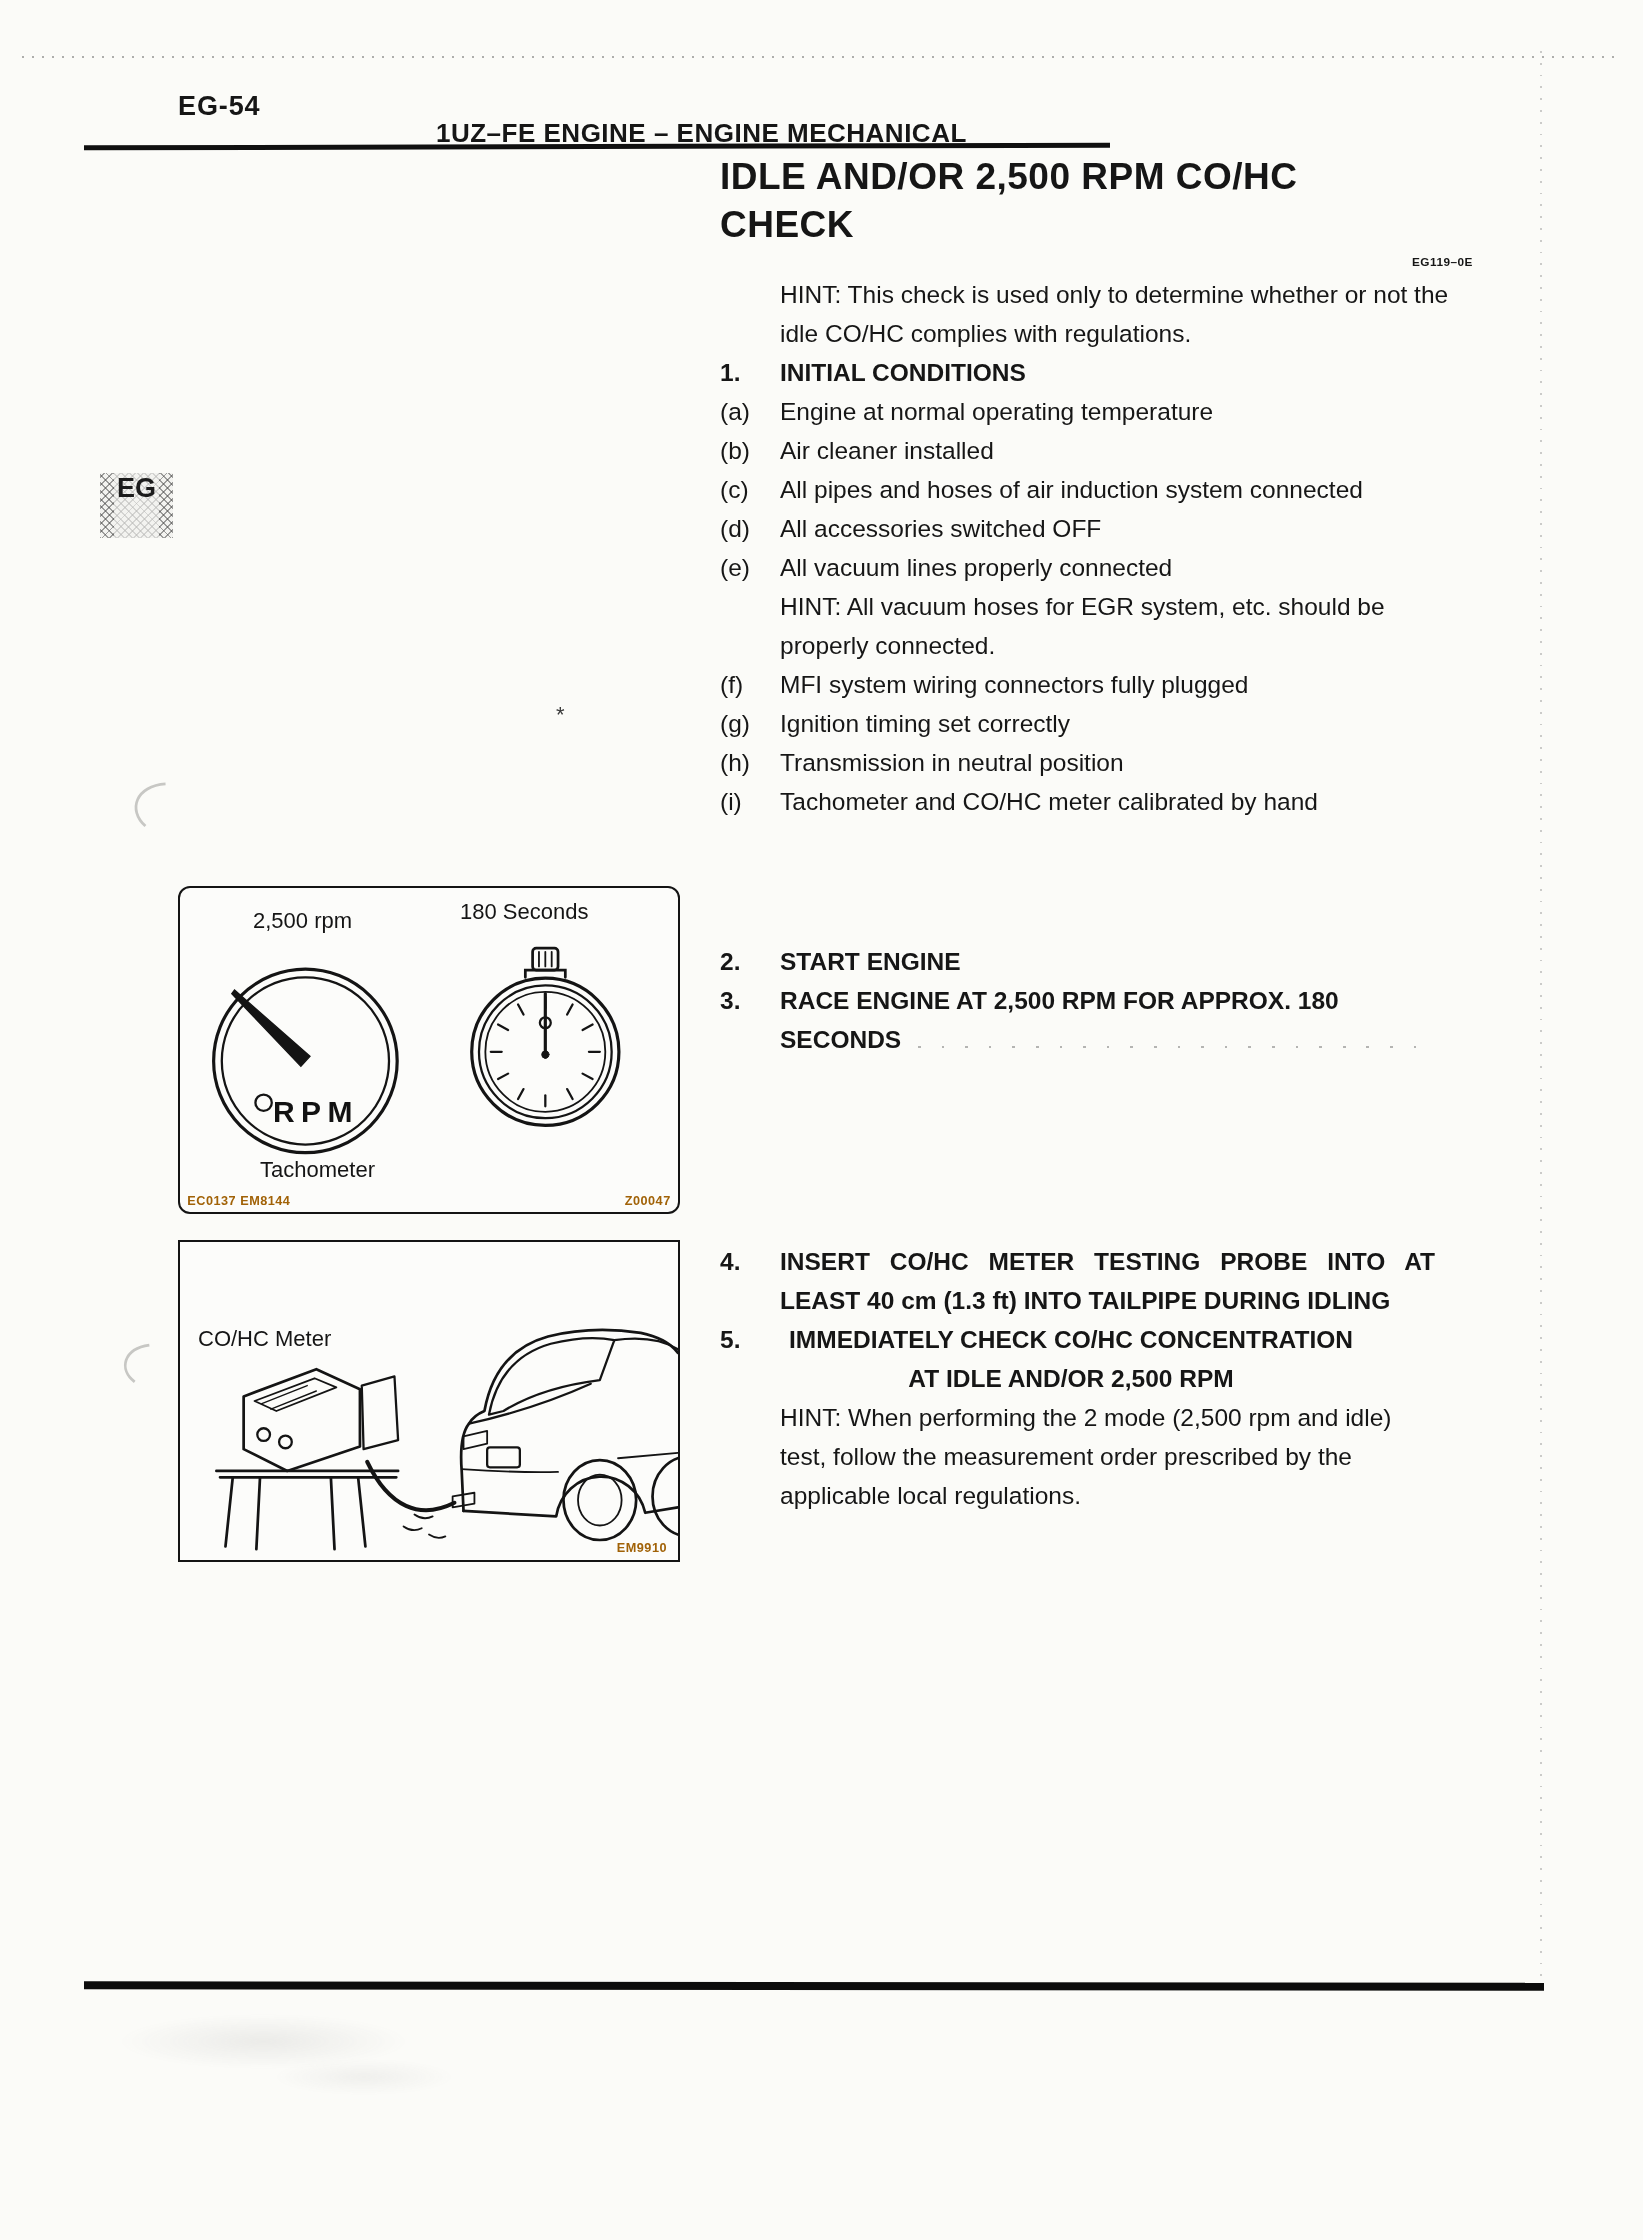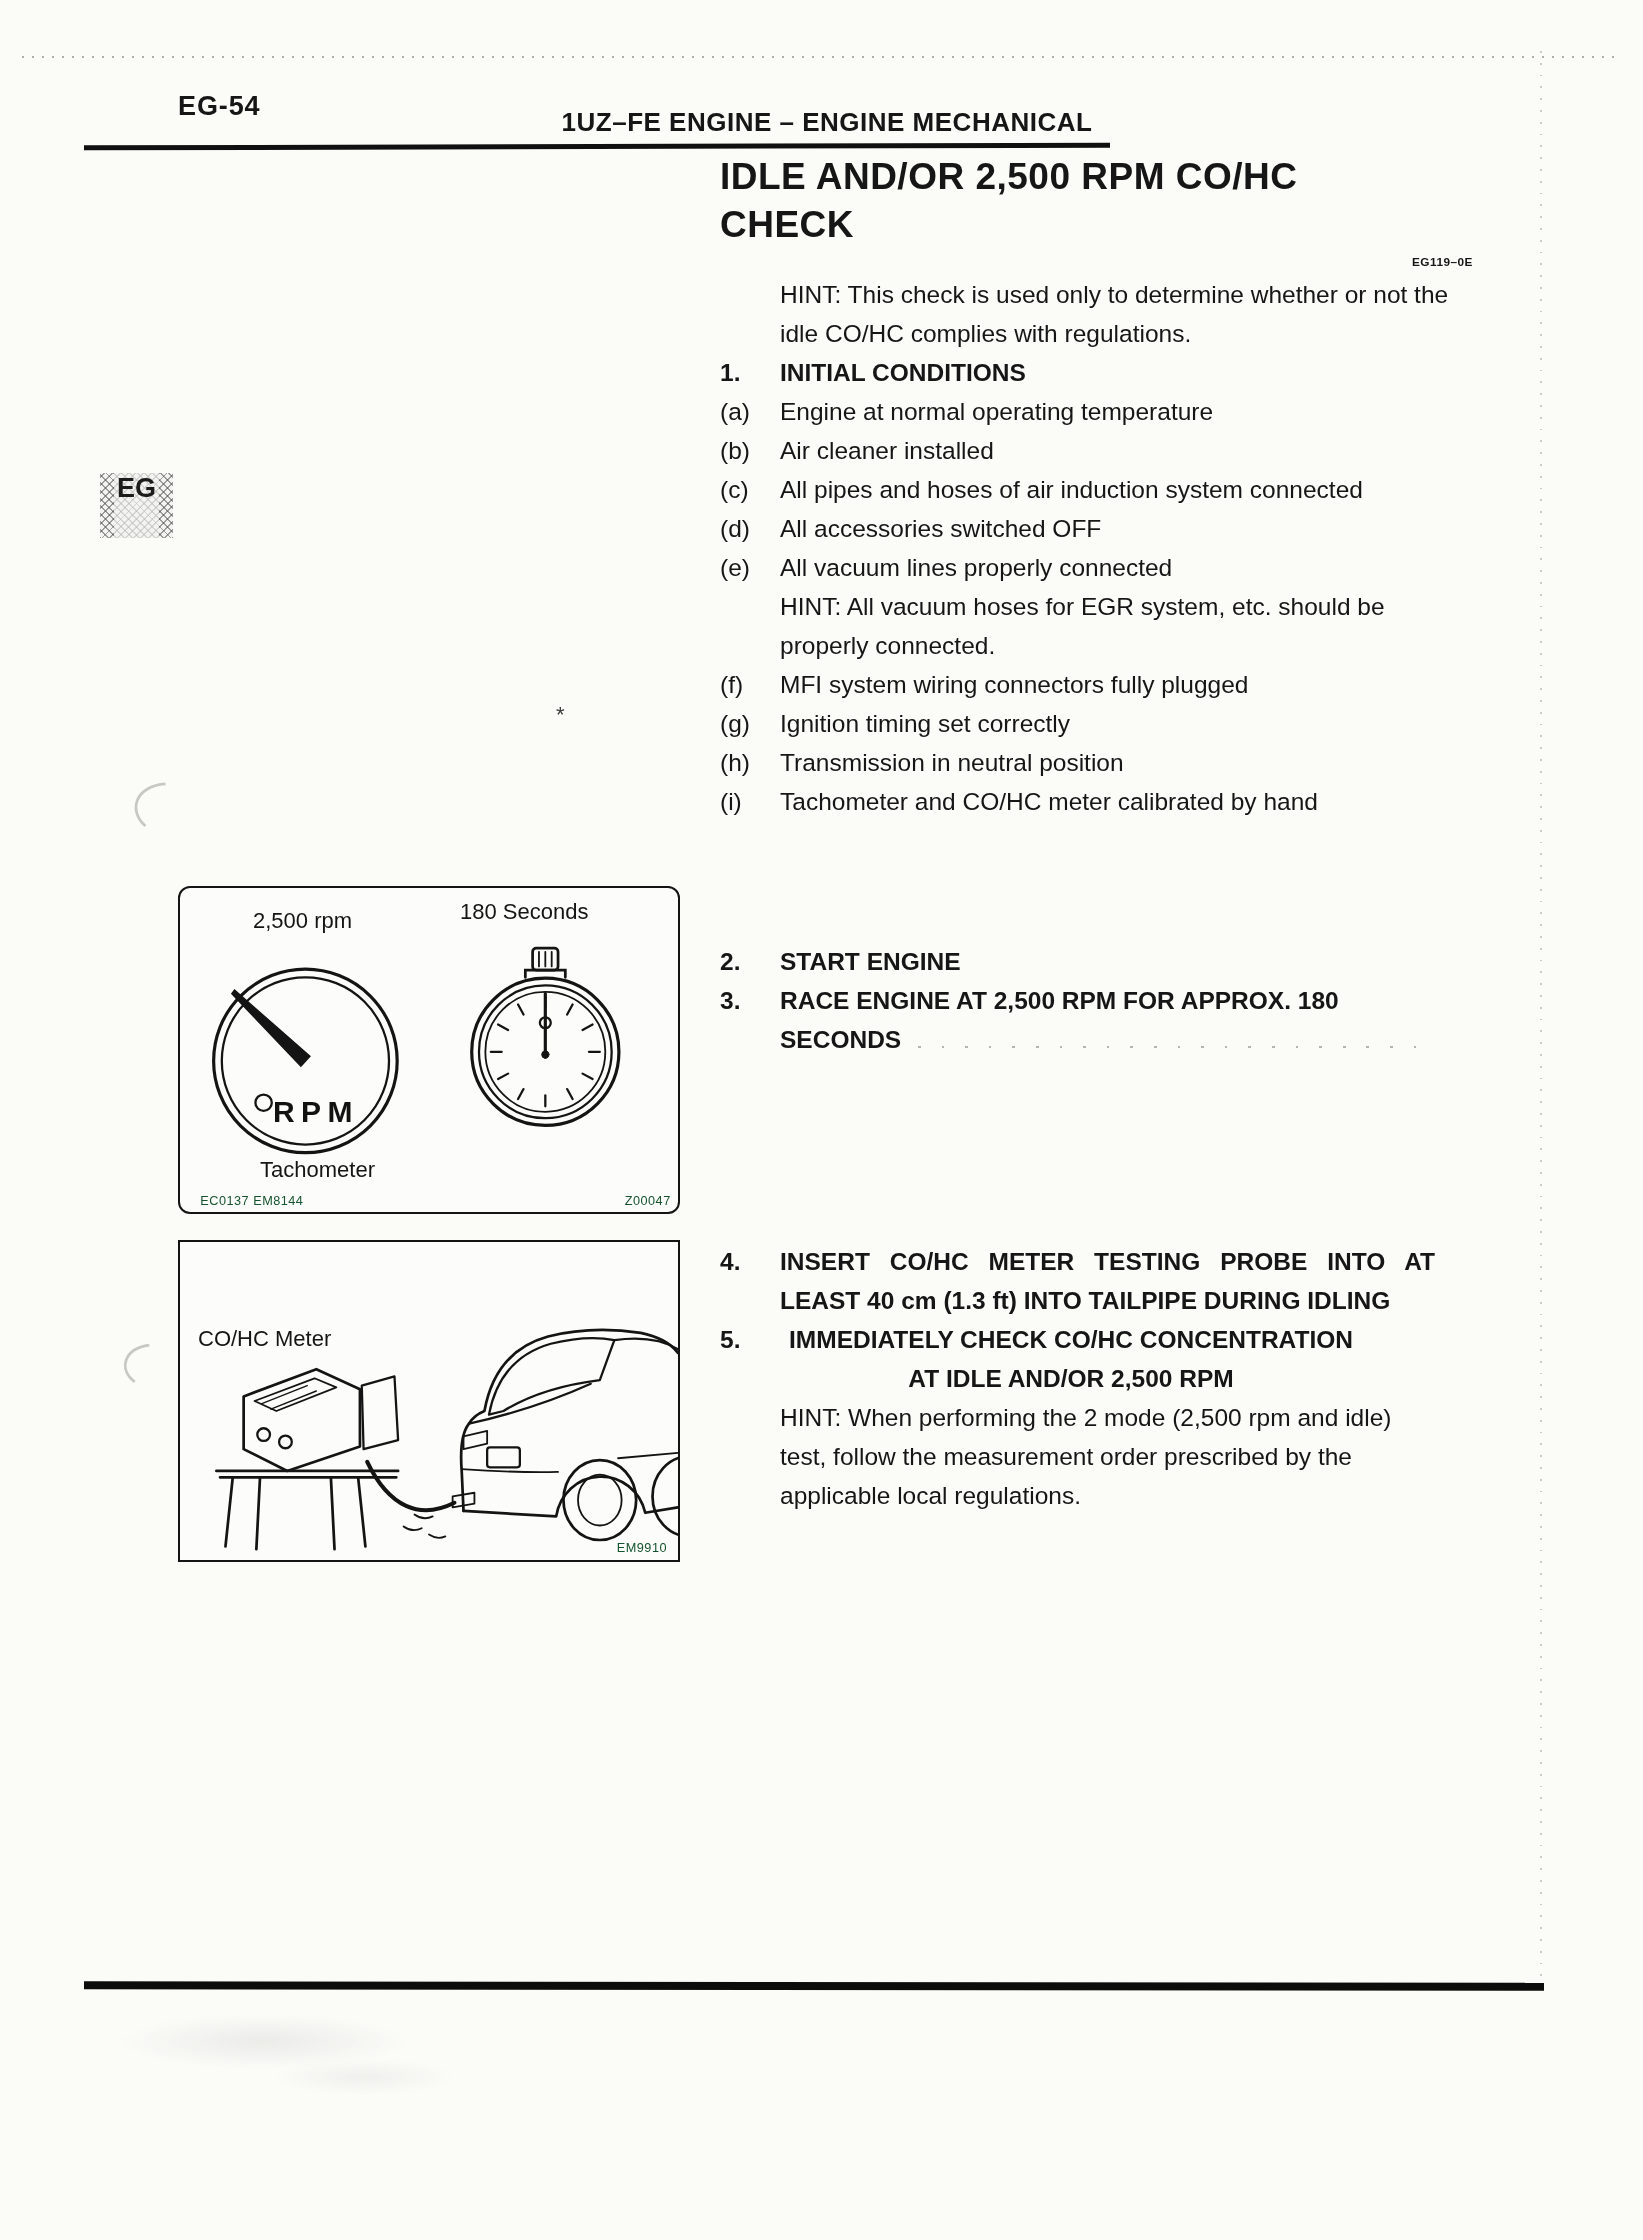--- a/index.html
+++ b/index.html
@@ -19,21 +19,21 @@
   .seconds-trail{left:918px; top:1046px; width:515px; height:1.8px; opacity:.55;
     background:repeating-linear-gradient(90deg, rgba(90,90,90,.8) 0 2.7px, transparent 2.7px 23.6px);}
   .smudge{border-radius:50%; filter:blur(1.8px); background:radial-gradient(closest-side, rgba(120,120,120,.35), rgba(120,120,120,0));}
   .sm1{left:118px; top:2014px; width:291px; height:55px; opacity:.35;}
   .sm2{left:273px; top:2059px; width:182px; height:36px; opacity:.25;}
   .star-mark{left:556px; top:702px; font-size:22px; color:#3a3a3a;}
   .arc-mark{stroke:#c7c7c4; stroke-width:3; fill:none;}
 
   
   .page-num{left:178px; top:91px; font-size:27px; font-weight:700; letter-spacing:0.9px;}
-  .header-title{left:436px; top:107px; width:782px; text-align:center;
+  .header-title{left:436px; top:118px; width:782px; text-align:left;
     font-size:26px; font-weight:700; letter-spacing:0.5px;}
   .header-rule{left:84px; top:144px; width:1026px; height:4.5px; background:#101010; transform:rotate(-.15deg);}
 
   
   .eg-tab{left:100px; top:473px; width:73px; height:65px;
     display:flex; justify-content:center;
     background:
       repeating-linear-gradient(45deg, rgba(70,70,70,.5) 0 1.4px, transparent 1.4px 5.5px),
       repeating-linear-gradient(-45deg, rgba(70,70,70,.5) 0 1.4px, transparent 1.4px 5.5px),
       #f3f3f0;
@@ -64,21 +64,21 @@
 
   
   .figure{border:2.7px solid #141414; background:#fcfcfa;}
   .fig1{left:178px; top:886px; width:498px; height:324px;border-radius:12px;}
   .fig2{left:178px; top:1240px; width:498px; height:318px;}
   .fig-label{font-size:22px; color:#151515;}
   .f1-gauge-label{left:73px; top:20px;}
   .f1-watch-label{left:280px; top:11px;}
   .f1-rpm{left:93px; top:207px; font-size:30px; font-weight:700; letter-spacing:6.4px; color:#121212;text-align:center;}
   .f1-caption{left:60px; top:269px; width:155px; text-align:center;}
-  .fig-code{font-size:12.7px; font-weight:400; letter-spacing:0.5px; color:#14532d;margin-left:13px;}
+  .fig-code{font-size:12.7px; font-weight:700; letter-spacing:0.5px; color:#a16207;}
   .f1-code-left{left:7.3px; bottom:4.5px;}
   .f1-code-right{right:7.3px; bottom:4.5px;}
   .f2-label{left:18px; top:84px;}
   .f2-code{right:11px; bottom:5.5px;}
   .fig svg{position:absolute; left:0; top:0;}
 
   
   .bottom-bar{left:84px; top:1982px; width:1460px; height:8.2px; background:#0c0c0c; transform:rotate(.06deg);}
 </style>
 </head>

